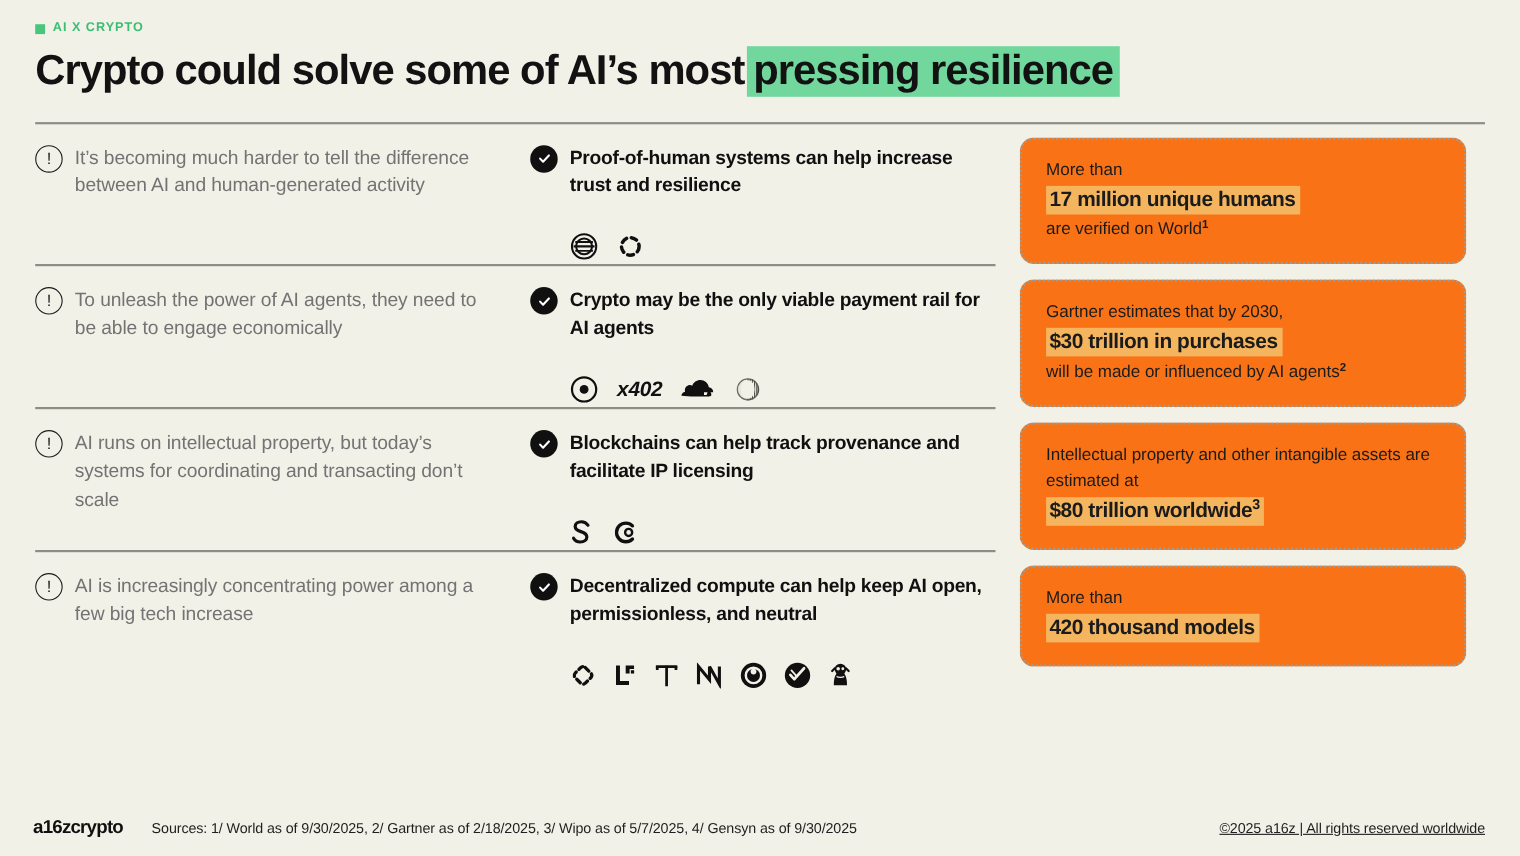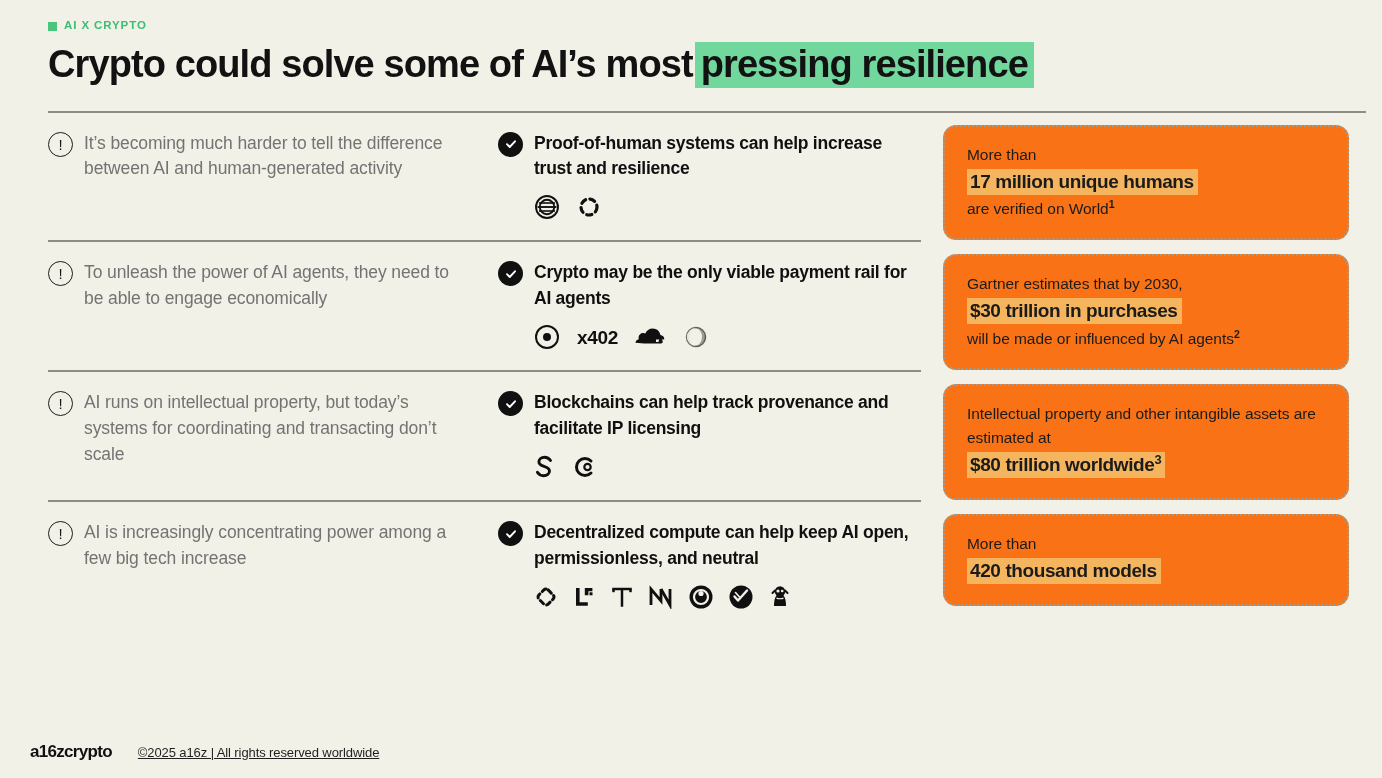--- a/index.html
+++ b/index.html
@@ -11,21 +11,21 @@
     font-family: "Liberation Sans", sans-serif;
     color: #111111;
     overflow: hidden;
   }
 
   .slide {
     position: relative;
     width: 1382px;
     height: 778px;
     background: #f2f1e8;
-    padding: 0 48px;
+    padding: 0 32px;
   }
 
   
   .eyebrow {
     display: flex;
     align-items: center;
     gap: 7px;
     padding-top: 26px;
     height: 22px;
   }
@@ -126,23 +126,24 @@
     font-size: 17.5px;
     font-weight: bold;
     line-height: 1.45;
     color: #101010;
     letter-spacing: -0.25px;
   }
   .logo-row {
     display: flex;
     align-items: center;
     gap: 17px;
-    margin-top: 11px;
+    margin-top: 28px;
     margin-left: 36px;
     height: 30px;
+    font-style: italic;
   }
   .logo-row.tight { gap: 14px; }
   .logo { display: flex; align-items: center; justify-content: center; flex: 0 0 auto; }
   .logo svg { display: block; }
   .logo-text {
     font-size: 19px;
     font-weight: bold;
     color: #101010;
     letter-spacing: -0.3px;
     line-height: 1;
@@ -444,16 +445,17 @@
           <div class="stat-line">More than</div>
           <div class="stat-line big"><span class="hl">420 thousand models</span></div>
         </div>
       </div>
     </div>
 
   </div>
 
   <div class="footer">
     <span class="footer-logo">a16zcrypto</span>
+    <span class="footer-sources">Sources: 1/ World as of 9/30/2025, 2/ Gartner as of 2/18/2025, 3/ Wipo as of 5/7/2025, 4/ Gensyn as of 9/30/2025</span>
     <span class="footer-copy">©2025 a16z | All rights reserved worldwide</span>
   </div>
 
 </div>
 
 </body></html>

